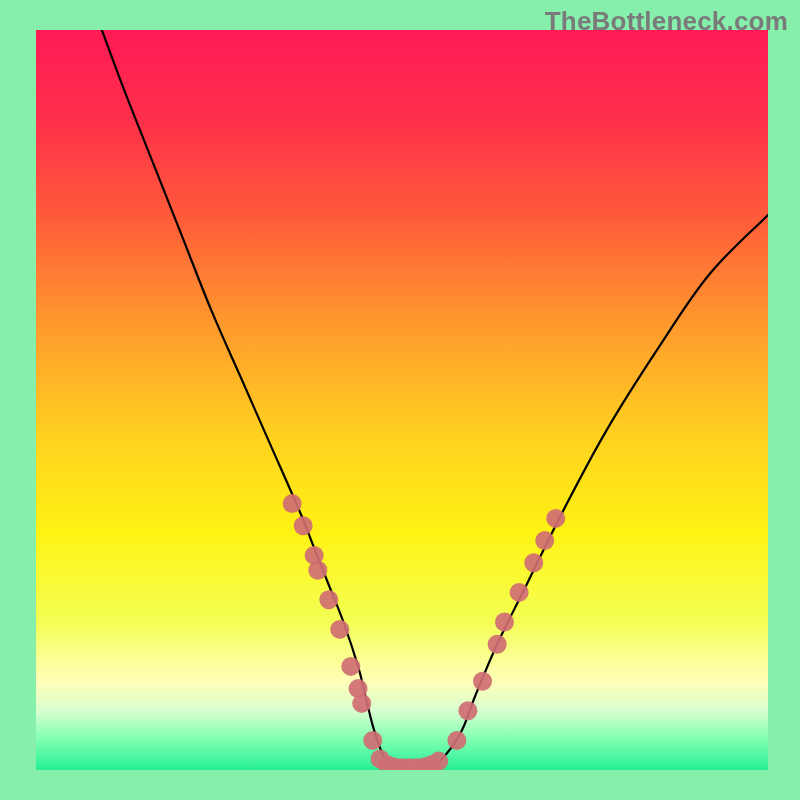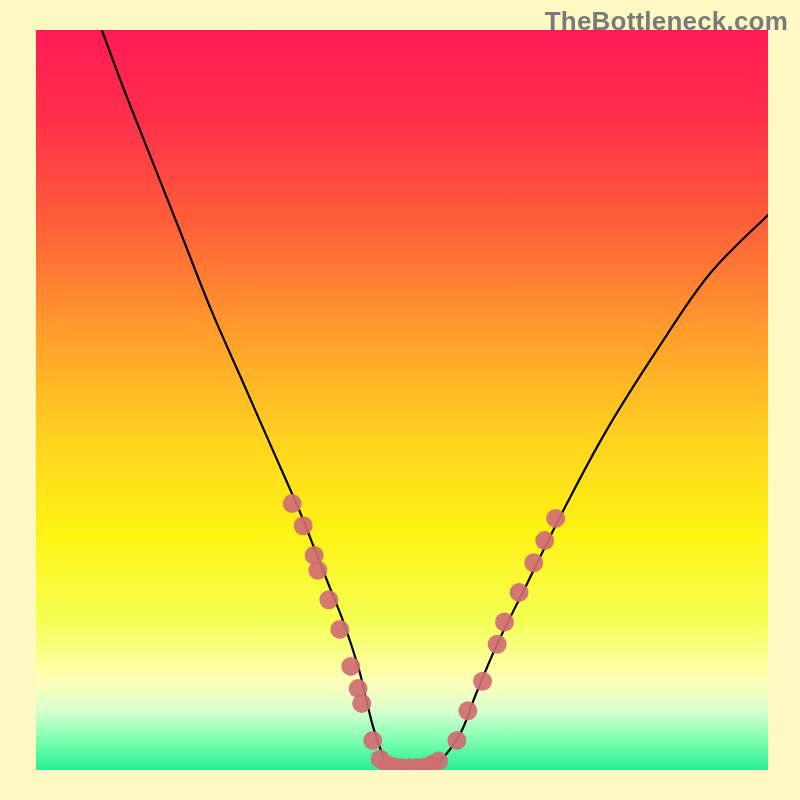--- a/index.html
+++ b/index.html
@@ -10,21 +10,21 @@
     background: #000;
     overflow: hidden;
     font-family: Arial, Helvetica, sans-serif;
   }
   .frame {
     position: absolute;
     left: 0;
     top: 0;
     width: 800px;
     height: 800px;
-    background: #fef9c3;
+    background: #86efac;
   }
   .plot {
     position: absolute;
     left: 36px;
     top: 30px;
     width: 732px;
     height: 740px;
     overflow: hidden;
   }
   .plot svg {

